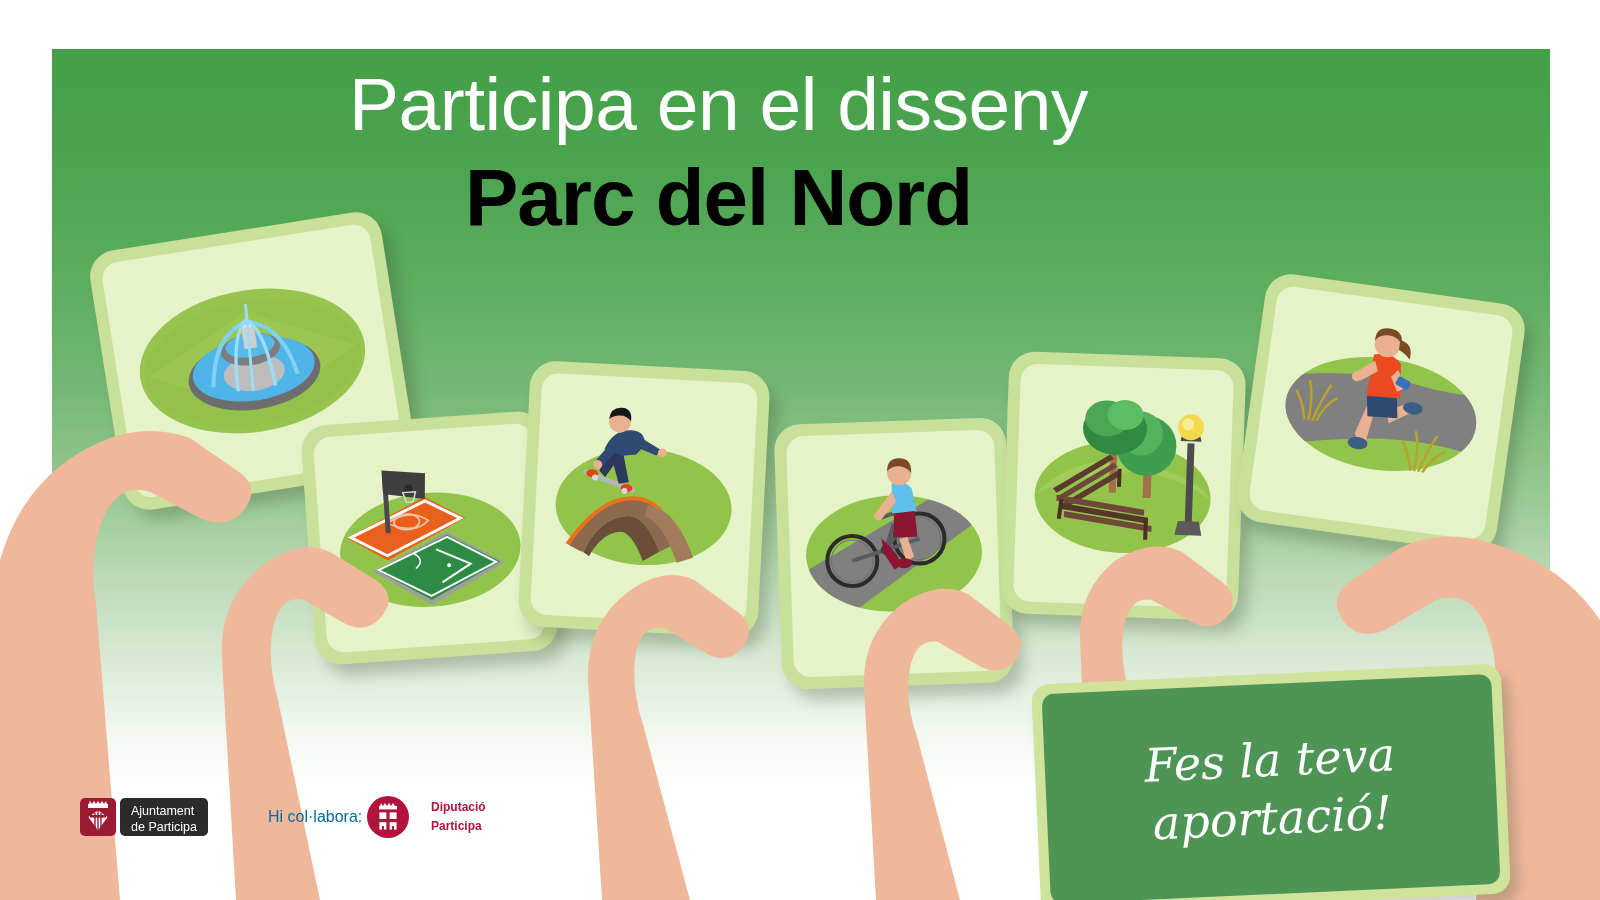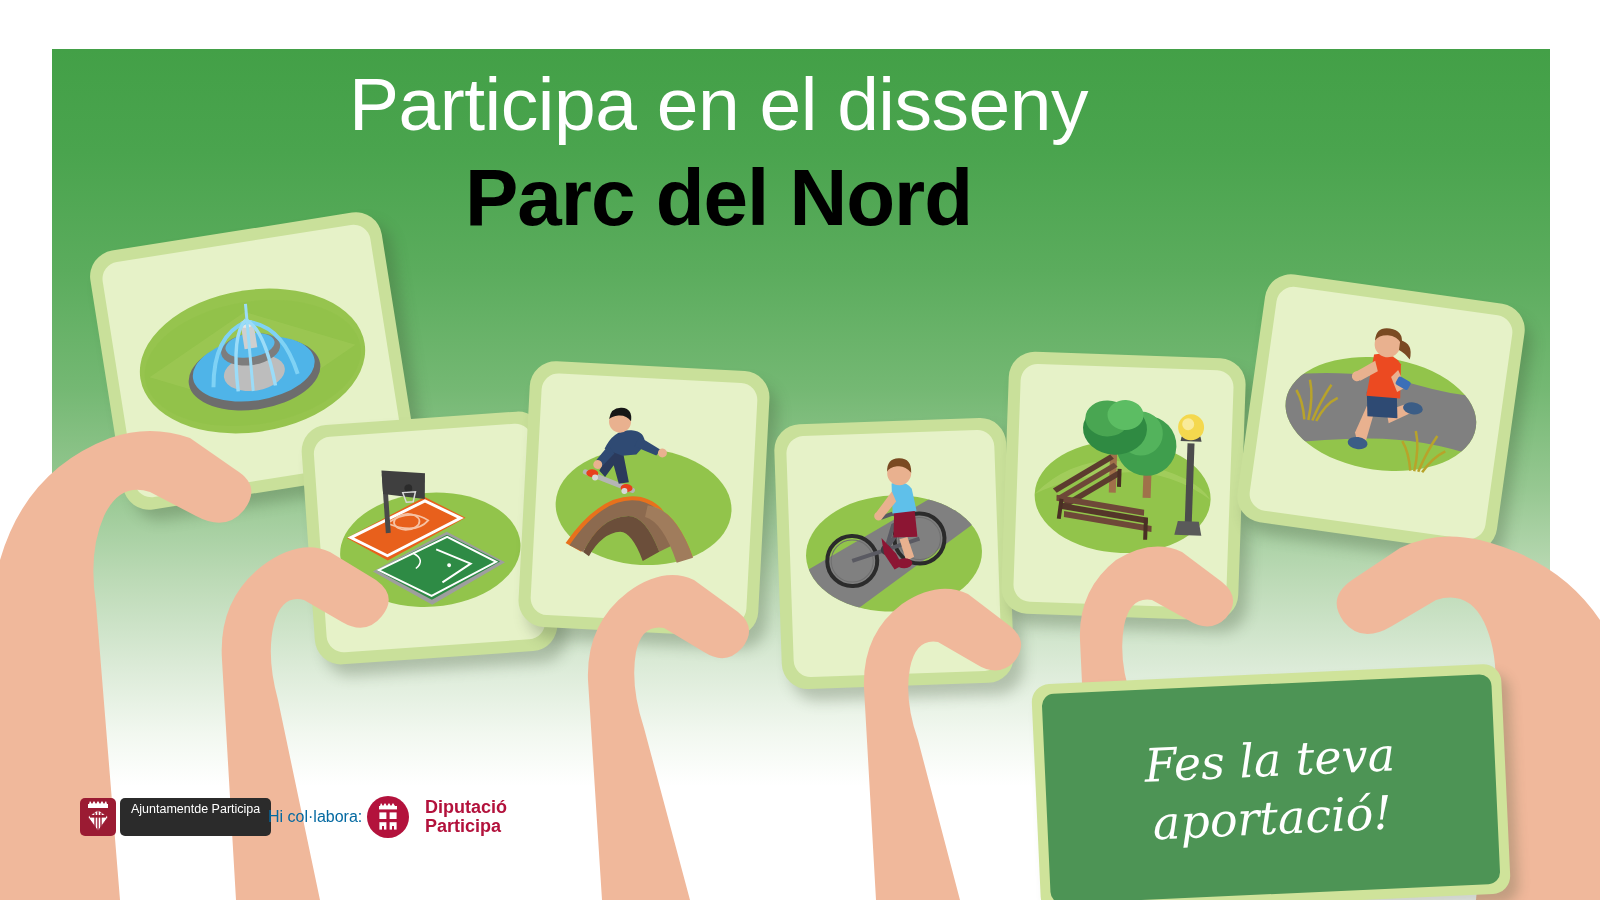--- a/index.html
+++ b/index.html
@@ -100,38 +100,38 @@
   }
   .shield-box {
     width: 36px; height: 38px; background: #9b1b33;
     border-radius: 5px; position: relative;
     display: flex; align-items: center; justify-content: center;
   }
   .name-box {
     height: 38px; background: #2b2b2b; border-radius: 5px;
     margin-left: 4px; padding: 3px 11px 0 11px;
     color: #fff; font-size: 12.5px; line-height: 16px;
-    display: flex; flex-direction: row; justify-content: center;
+    display: flex; flex-direction: column; justify-content: center;
   }
   .collab-label {
     position: absolute; left: 268px; top: 22px;
     font-size: 16px; color: #0369a1;
   }
   .logo-diba {
     position: absolute; left: 367px; top: 10px;
     display: flex; align-items: center;
   }
   .diba-circle {
     width: 42px; height: 42px; border-radius: 50%;
     background: #b3123c; display: flex;
     align-items: center; justify-content: center;
   }
   .diba-text {
-    margin-left: 16px; color: #b3123c;
-    font-size: 18px; font-weight: 700; line-height: 19px;
+    margin-left: 22px; color: #b3123c;
+    font-size: 12px; font-weight: 700; line-height: 19px;
   }
   svg { display: block; }
 </style>
 </head>
 <body>
 
 <div id="poster">
 
   <div class="panel"></div>
 

